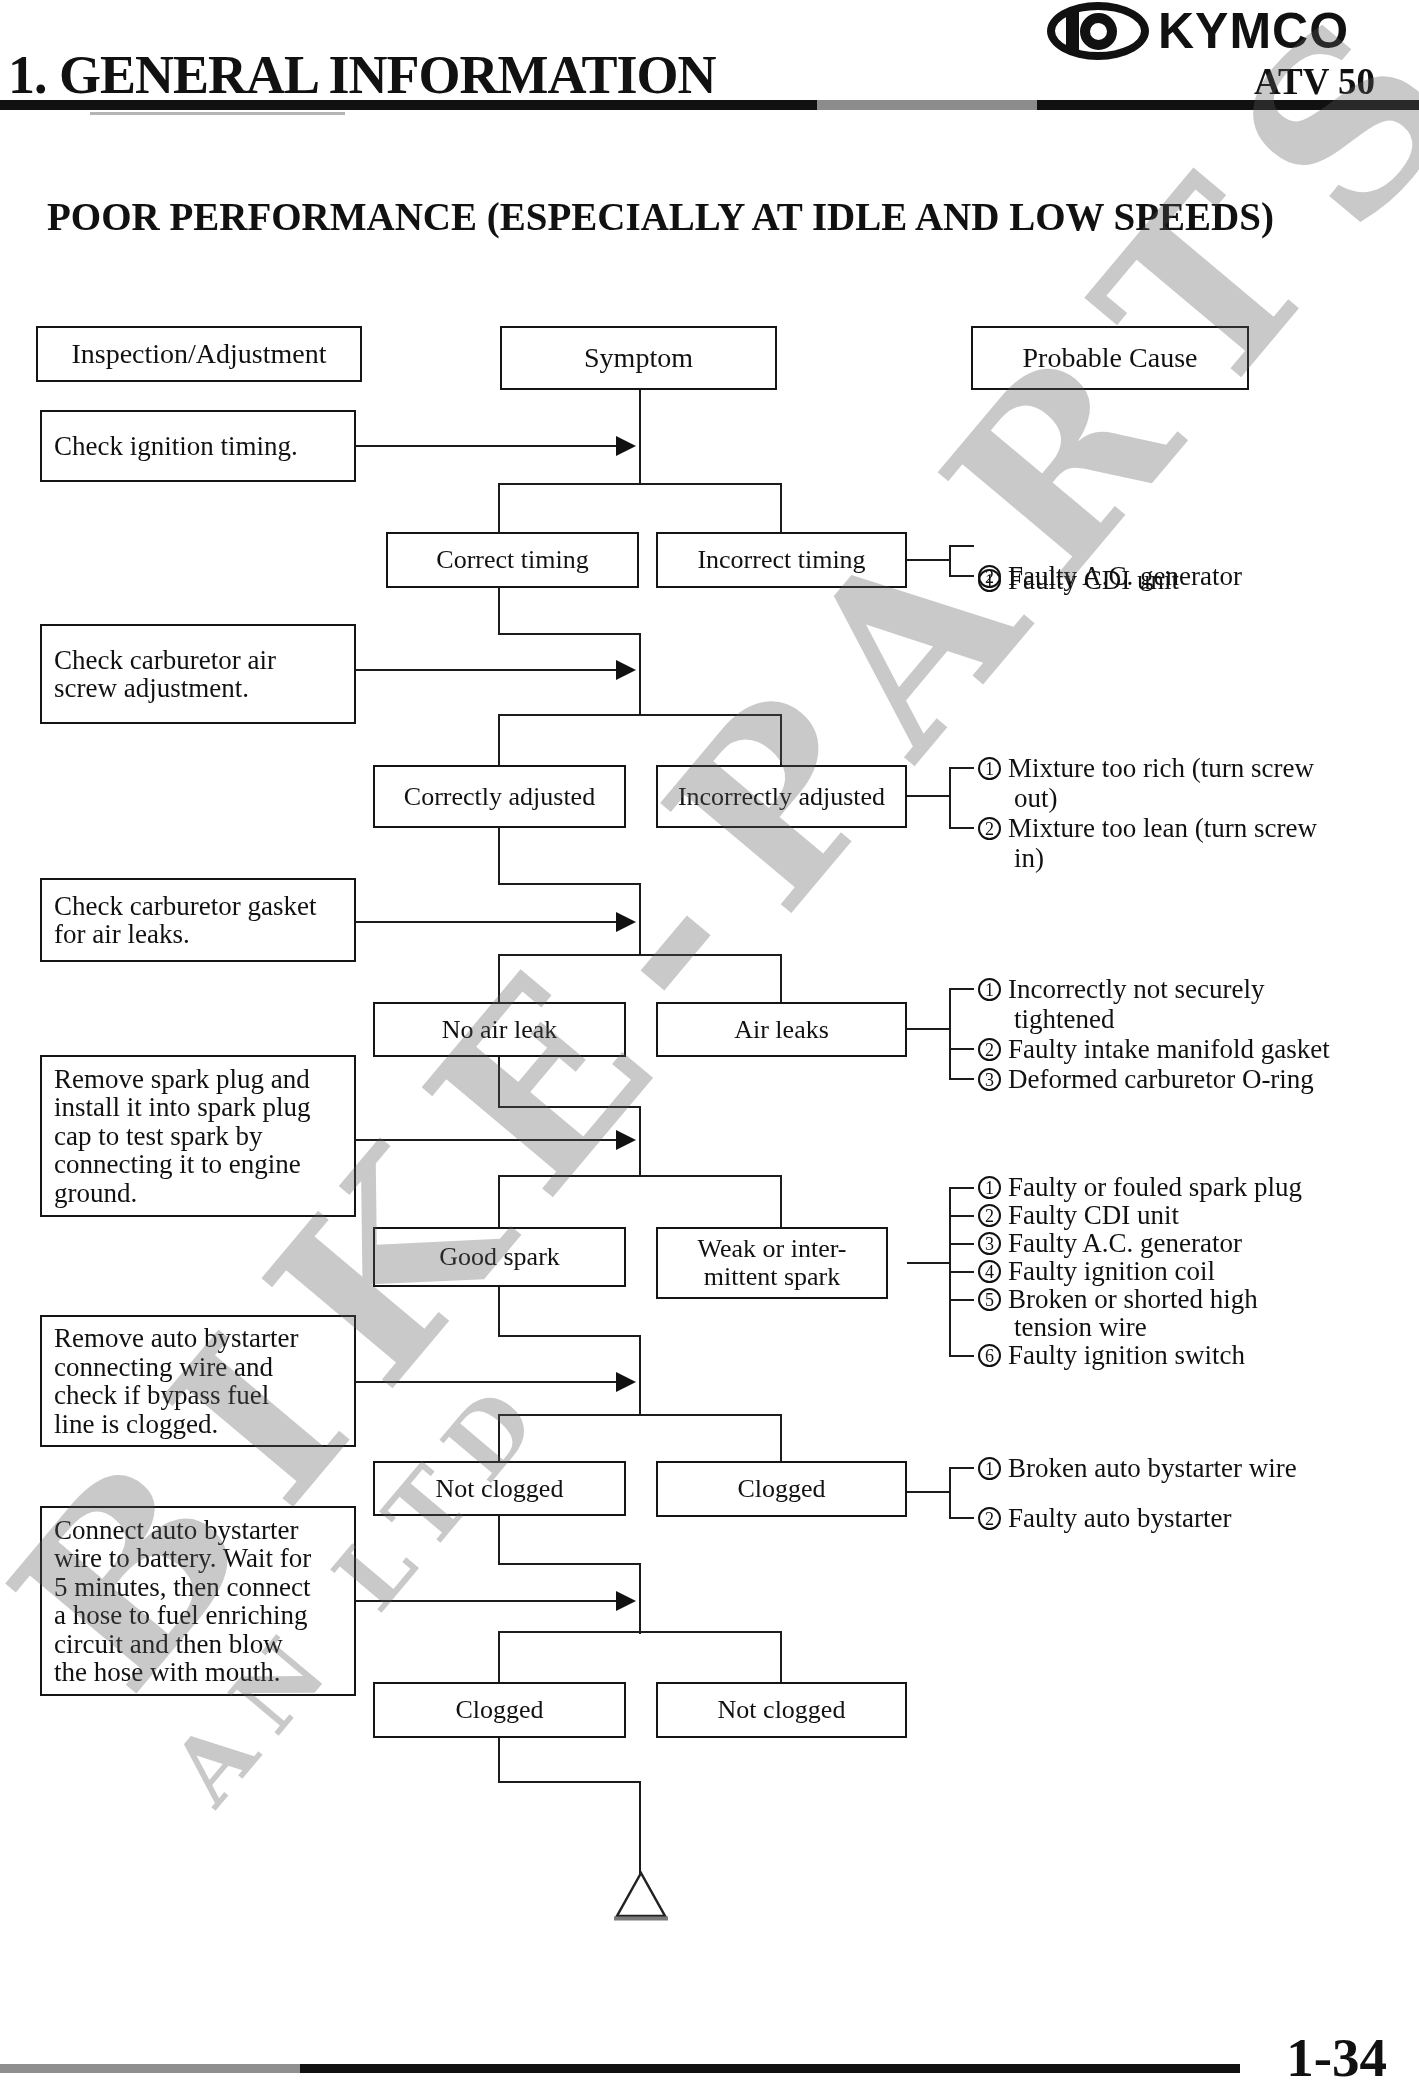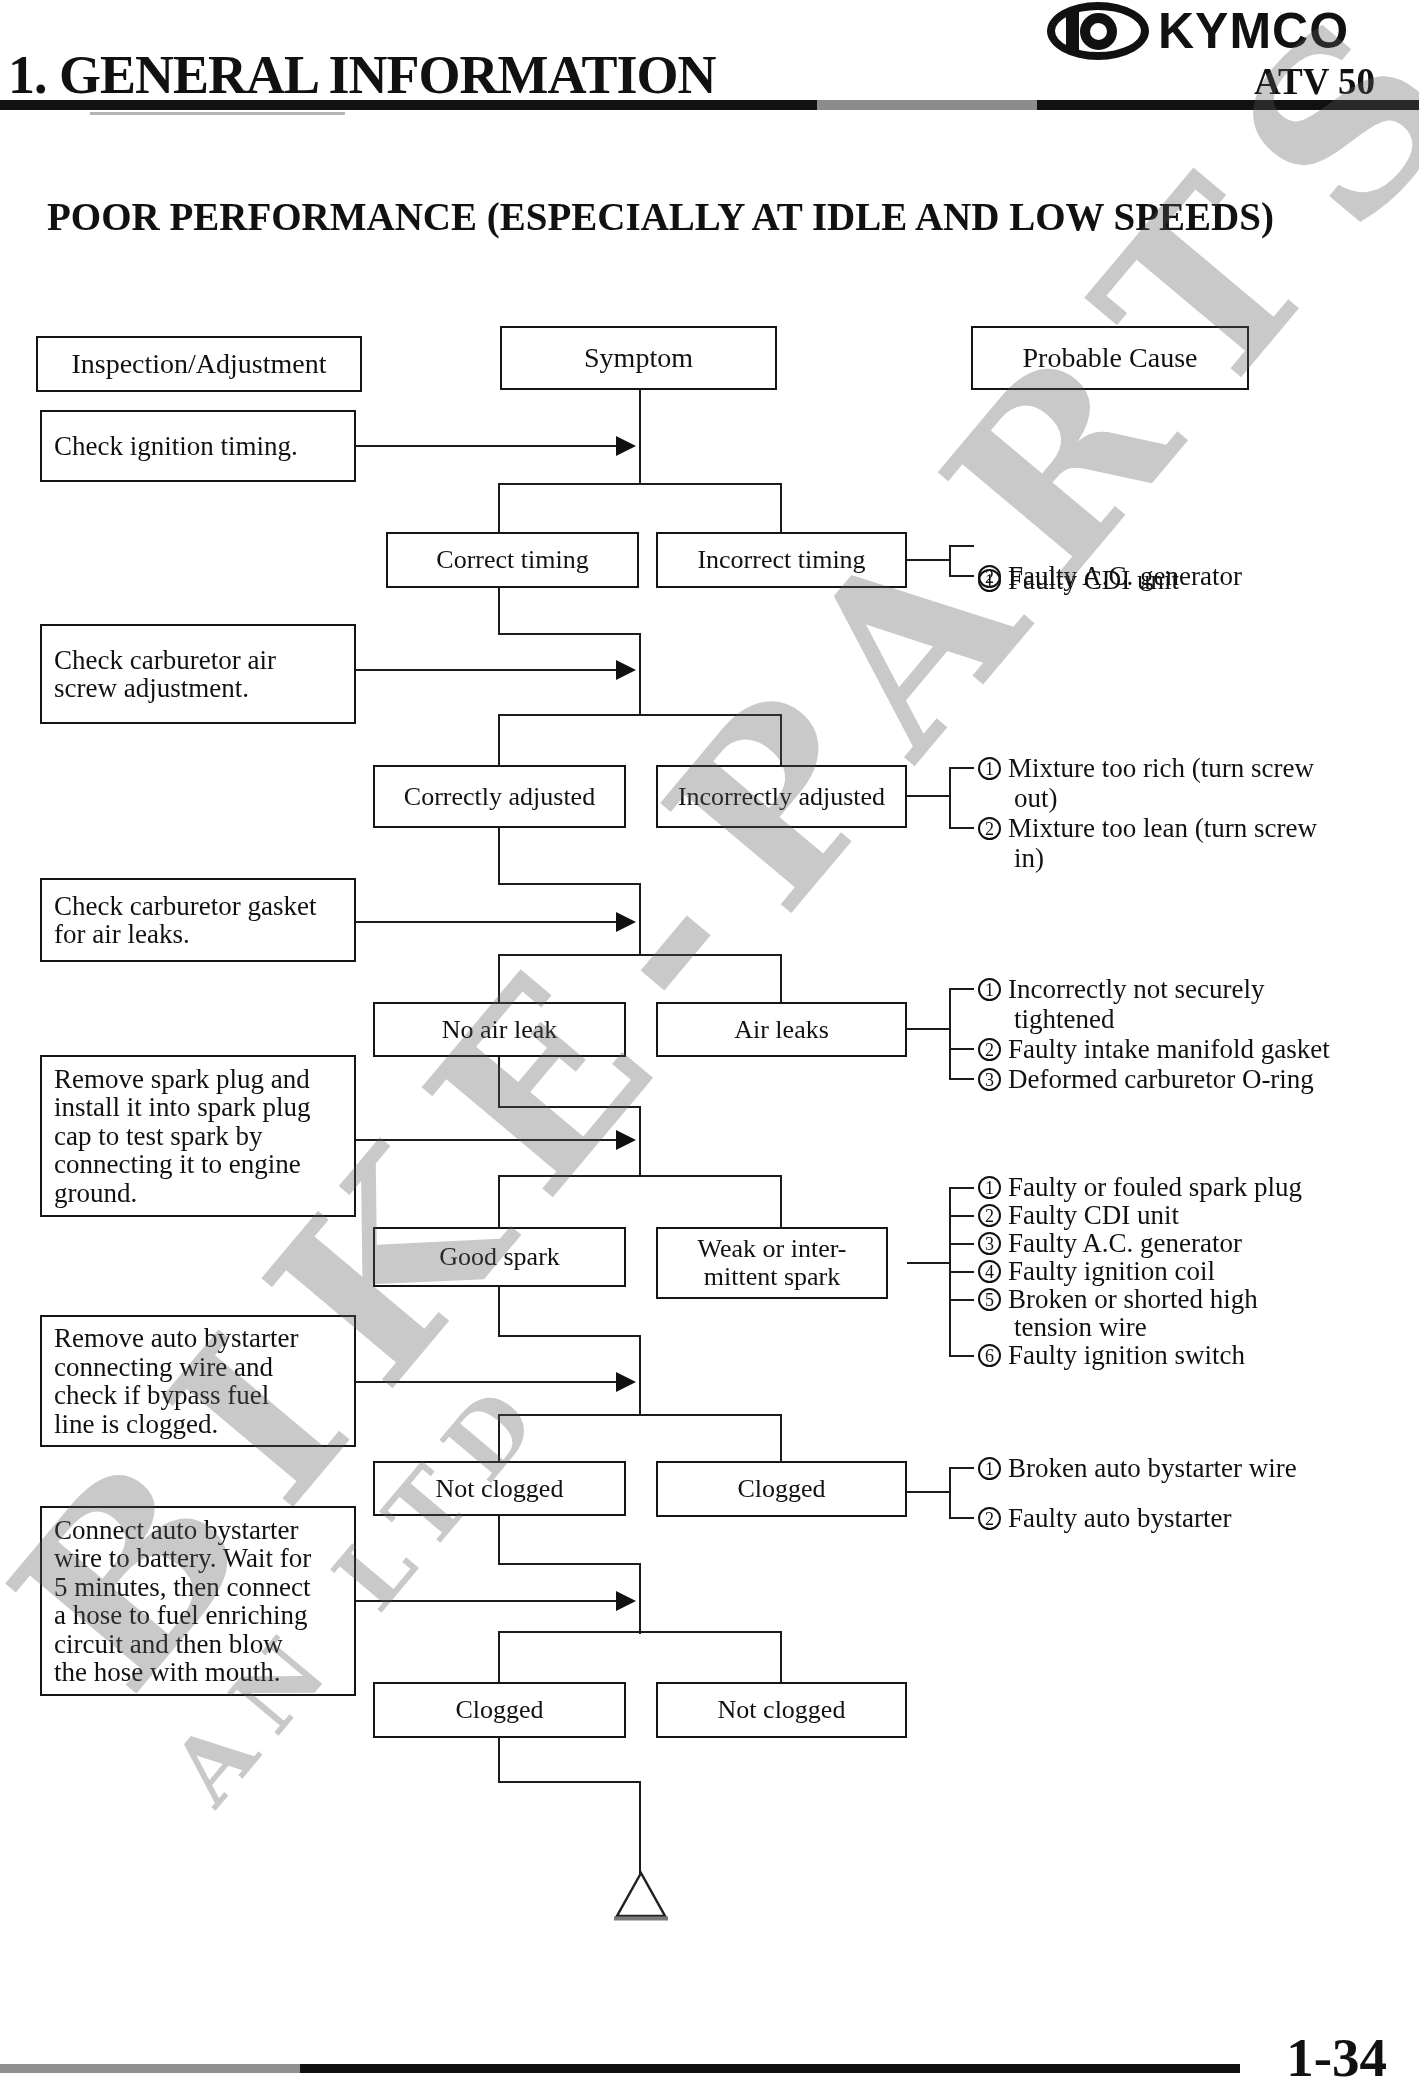--- a/index.html
+++ b/index.html
@@ -51,21 +51,21 @@
   <div class="abs logo-bar"></div>
   <div class="abs logo-ring"></div>
   <div class="abs" id="brand">KYMCO</div>
   <div class="abs" id="model">ATV 50</div>
   <div class="rule" style="left:0;top:100px;width:1419px;height:10px;"></div>
   <div class="rule" style="left:817px;top:100px;width:220px;height:10px;background:#8c8c8c;"></div>
   <div class="rule" style="left:90px;top:112px;width:255px;height:3px;background:#b5b5b5;"></div>
 
   <div class="abs" id="ptitle">POOR PERFORMANCE (ESPECIALLY AT IDLE AND LOW SPEEDS)</div>
 
-  <div class="bx hdrbx" style="left:36px;top:336px;width:326px;height:56px;">
+  <div class="bx hdrbx" style="left:36px;top:326px;width:326px;height:56px;">
     <span>Inspection/Adjustment</span>
   </div>
   <div class="bx hdrbx" style="left:500px;top:326px;width:277px;height:64px;">
     <span>Symptom</span>
   </div>
   <div class="bx hdrbx" style="left:971px;top:326px;width:278px;height:64px;">
     <span>Probable Cause</span>
   </div>
 
   <div class="vline" style="left:639px;top:390px;height:95px;"></div>

